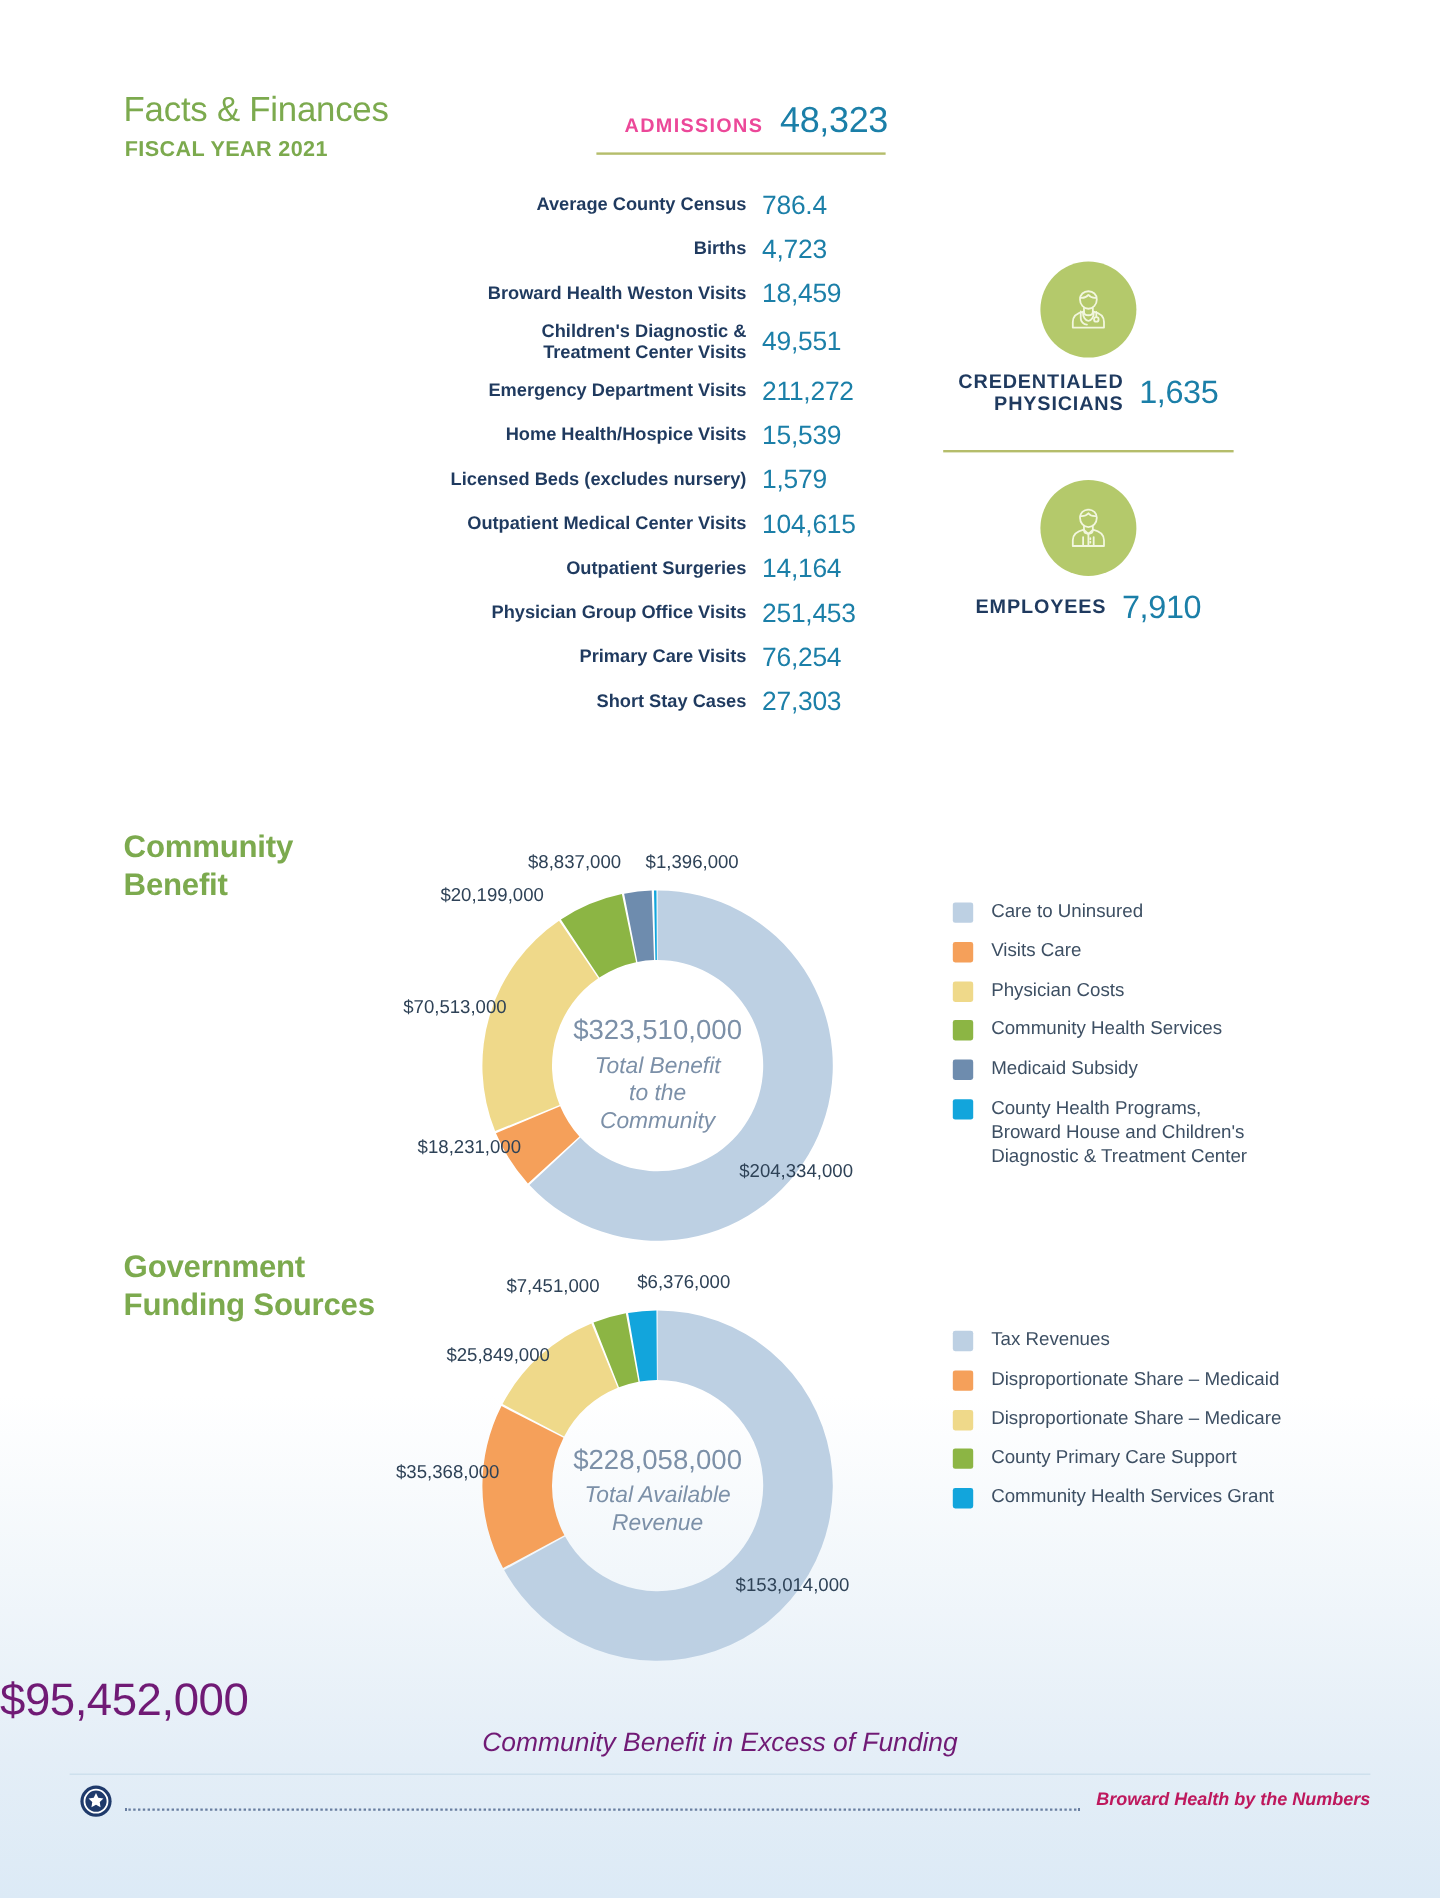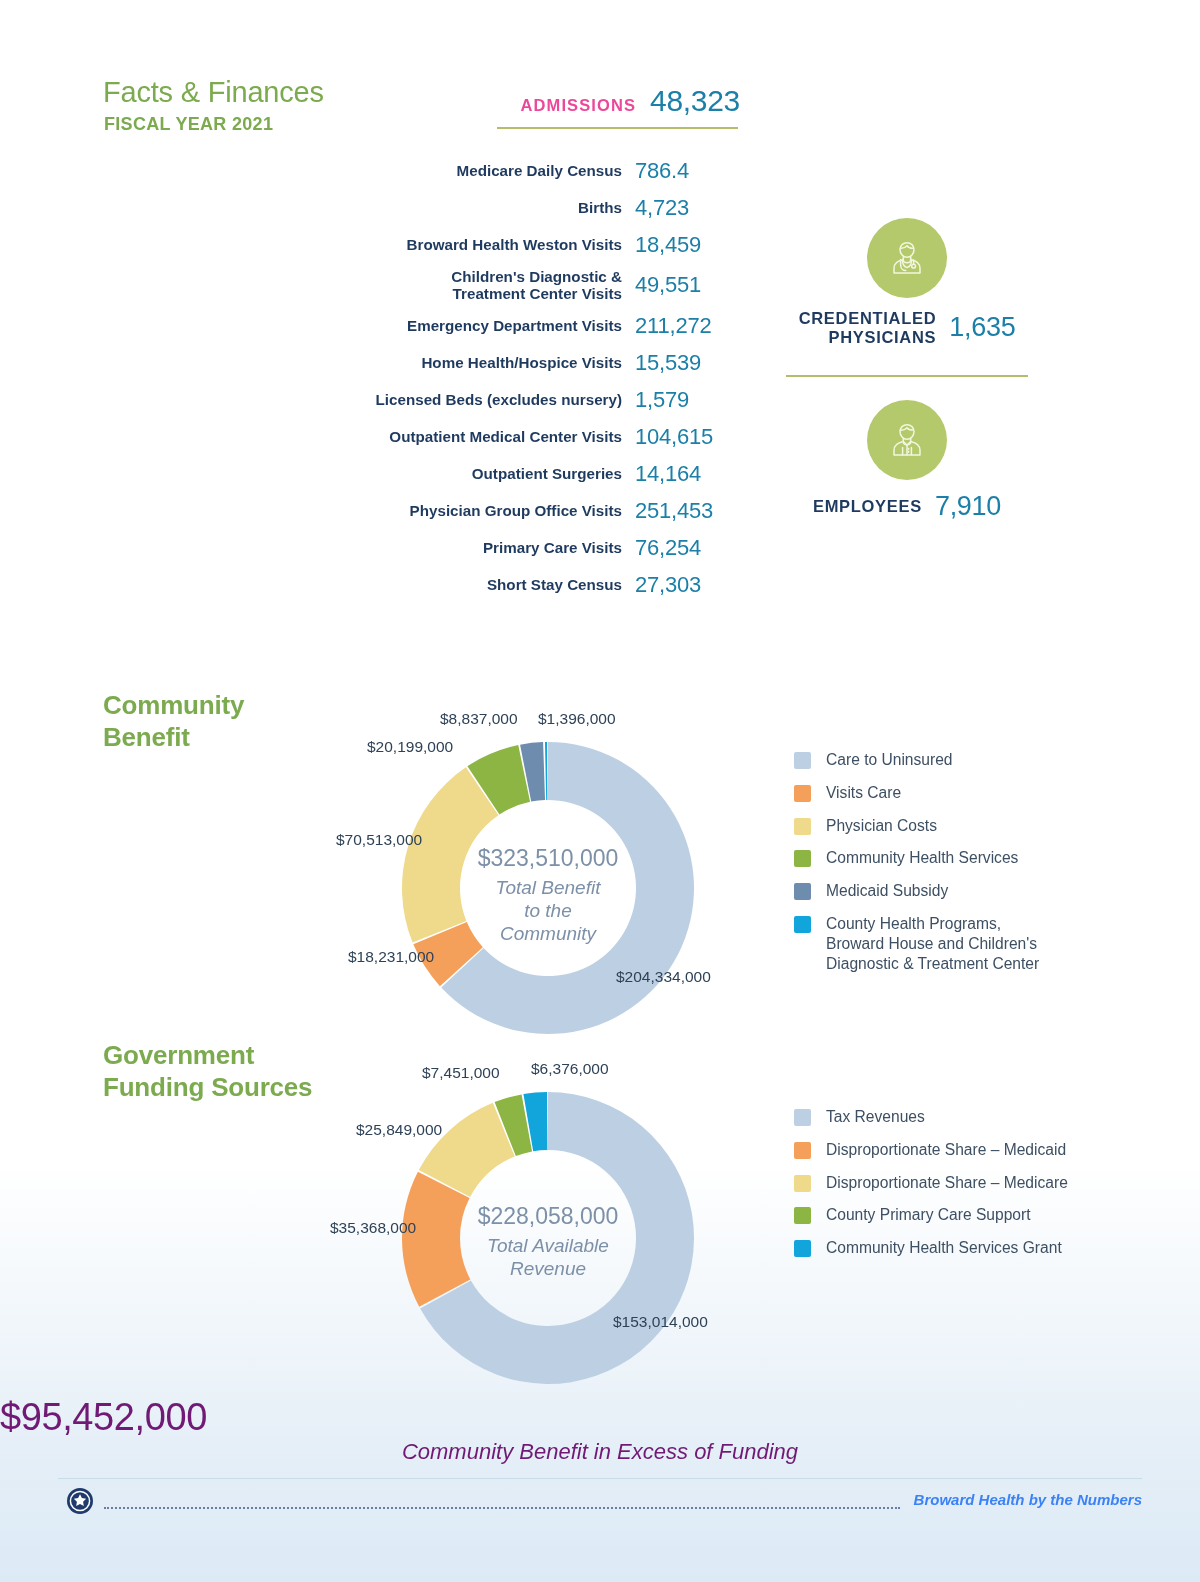--- a/index.html
+++ b/index.html
@@ -99,21 +99,21 @@
 
   
   .f-rule{position:absolute;left:58px;top:1478px;width:1084px;height:1px;background:#c9dcea;}
   .f-logo{position:absolute;left:66px;top:1487px;width:28px;height:28px;}
   .f-dots{
     position:absolute;left:104px;top:1505px;right:300px;height:2px;
     border-bottom:2px dotted #1F3A6B;opacity:.62;
   }
   .f-text{
     position:absolute;right:58px;top:1491px;font-size:15px;font-style:italic;
-    font-weight:bold;color:#3b82f6;
+    font-weight:bold;color:#be185d;
   }
 </style>
 </head>
 <body>
 
 <div class="bg-wash"></div>
 
 <div class="page">
 
   <div class="hdr-title">Facts &amp; Finances</div>
@@ -122,21 +122,21 @@
   <div class="adm">
     <div class="adm-row">
       <span class="adm-label">ADMISSIONS</span>
       <span class="adm-value">48,323</span>
     </div>
   </div>
   <div class="adm-rule"></div>
 
   <div class="stats" id="stats-list">
       <div class="srow">
-        <div class="slabel">Medicare Daily Census</div>
+        <div class="slabel">Average County Census</div>
         <div class="svalue">786.4</div>
       </div>
       <div class="srow">
         <div class="slabel">Births</div>
         <div class="svalue">4,723</div>
       </div>
       <div class="srow">
         <div class="slabel">Broward Health Weston Visits</div>
         <div class="svalue">18,459</div>
       </div>
@@ -166,21 +166,21 @@
       </div>
       <div class="srow">
         <div class="slabel">Physician Group Office Visits</div>
         <div class="svalue">251,453</div>
       </div>
       <div class="srow">
         <div class="slabel">Primary Care Visits</div>
         <div class="svalue">76,254</div>
       </div>
       <div class="srow">
-        <div class="slabel">Short Stay Census</div>
+        <div class="slabel">Short Stay Cases</div>
         <div class="svalue">27,303</div>
       </div>
     </div>
 
   <div class="badge" style="left:786px;top:218px;width:242px;">
     <div class="badge-circle">
       <svg width="50" height="50" viewBox="0 0 50 50" fill="none" stroke="#F2F6DE" stroke-width="1.5" stroke-linecap="round" stroke-linejoin="round">
         <path d="M18 16.5c0-4 3-6.8 7-6.8s7 2.8 7 6.8c0 4.3-3.1 7.8-7 7.8s-7-3.5-7-7.8z"></path>
         <path d="M18.2 15.2c2.6.3 5.3-.7 6.8-2.5 1.3 1.8 3.4 2.6 6 2.5"></path>
         <path d="M21.3 23.6v3.1c0 1.9 1.6 3 3.7 3s3.7-1.1 3.7-3v-3.1"></path>
@@ -278,21 +278,21 @@
         <path d="M96.59958916065628 14.116240403095617A146 146 0 0 1 123.55089854174818 6.415721501095021L134.05807583338247 63.456051315728516A88 88 0 0 0 117.81345100094352 68.09745996898914Z" fill="#8CB544"></path>
         <path d="M125.41967650449942 6.084025567498088A146 146 0 0 1 149.05100668252754 4.00308423914089L149.4280040278248 62.001858993454775A88 88 0 0 0 135.1844625506572 63.2561249995879Z" fill="#12A5DC"></path>
         <text x="150" y="136" text-anchor="middle" class="center-val">$228,058,000</text>
         <text x="150" y="164" text-anchor="middle" class="center-cap">Total Available</text>
         <text x="150" y="187" text-anchor="middle" class="center-cap">Revenue</text>
       </svg>
   </div>
   <div id="labels-1">
       <div class="cl" style="left: 613px; top: 1313px;">$153,014,000</div>
       <div class="cl" style="left: 330px; top: 1219px;">$35,368,000</div>
-      <div class="cl" style="left: 356px; top: 1121px;">$25,849,000</div>
+      <div class="cl" style="left: 372px; top: 1121px;">$25,849,000</div>
       <div class="cl" style="left: 422px; top: 1064px;">$7,451,000</div>
       <div class="cl" style="left: 531px; top: 1060px;">$6,376,000</div>
     </div>
   <div class="legend" style="left:758px;top:1107px;width:340px;" id="legend-1">
       <div class="lrow">
         <span class="swatch" style="background: rgb(189, 208, 227);"></span>
         <span class="ltext">Tax Revenues</span>
       </div>
       <div class="lrow">
         <span class="swatch" style="background: rgb(245, 160, 90);"></span>

